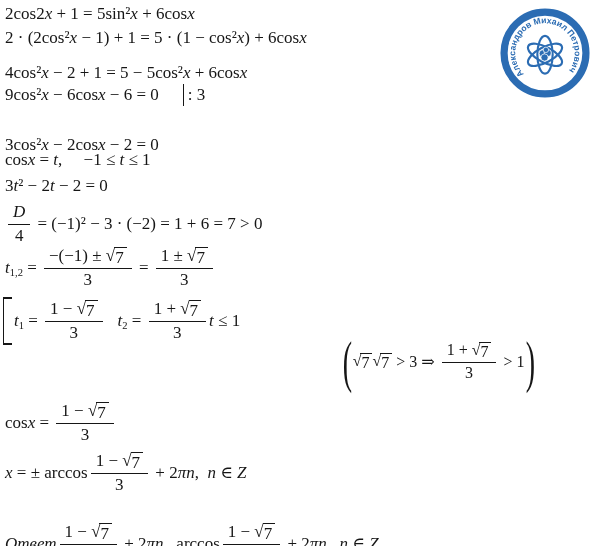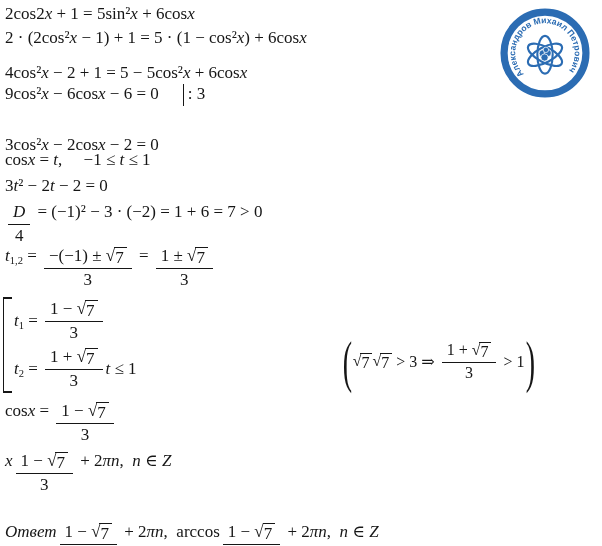--- a/index.html
+++ b/index.html
@@ -1,38 +1,38 @@
 <!DOCTYPE html>
 <html><head>
 <meta charset="utf-8">
 <style>
   *{box-sizing:border-box}
   html,body{margin:0;padding:0}
   body{width:602px;height:546px;background:#ffffff;position:relative;overflow:hidden;
        font-family:"Liberation Serif","DejaVu Serif",serif;color:#161616}
   .page{position:absolute;inset:0}
-  .ln{position:absolute;left:5px;display:flex;white-space:nowrap;
+  .ln{position:absolute;left:5px;display:flex;align-items:center;white-space:nowrap;
       font-size:17px;line-height:1.18}
   [data-bind]{white-space:pre}
   .i{font-style:italic}
   .grp{display:inline;white-space:nowrap}
   sub{font-size:.62em;line-height:0;vertical-align:-.32em}
   
   .fr{display:inline-flex;flex-direction:column;align-items:center;margin:0 3px}
   .fn{display:inline-flex;align-items:baseline;padding:0 5px 2px;white-space:nowrap}
   .fd{border-top:1.4px solid currentColor;align-self:stretch;text-align:center;padding-top:1px}
   
   .sq{display:inline-flex;align-items:flex-start;white-space:nowrap}
   .rd{line-height:1}
   .rc{border-top:1.4px solid currentColor;line-height:1;padding:1px 3px 0 1px;margin-left:-1px}
   
   .vbar{align-self:center;height:22px;border-left:1.6px solid currentColor;margin:0 4px 0 24px}
   
   .brk{position:absolute;left:3px;top:297px;padding:2px 0 2px 10px;
-       border-left:1.8px solid #161616;display:flex;flex-direction:column;gap:4px}
+       border-left:1.8px solid #161616;display:flex;flex-direction:row;gap:12px}
   .brk::before,.brk::after{content:"";position:absolute;left:0;width:8px;height:1.8px;background:#161616}
   .brk::before{top:0}
   .brk::after{bottom:0}
   .row{display:flex;align-items:center;white-space:nowrap;font-size:17px;line-height:1.18}
   
   .note{position:absolute;left:342px;top:337px;display:flex;align-items:center;
         white-space:nowrap;font-size:16px;line-height:1.18}
   .bp{font-size:56px;line-height:.9;display:inline-block;transform:scaleX(.5);font-weight:400;margin:0 -4px}
   
   .logo{position:absolute;left:500px;top:8px;width:90px;height:90px}
@@ -210,20 +210,21 @@
             <span class="rd" data-bind="sym.rad">√</span>
             <span class="rc" data-bind="sym.s7">7</span>
           </span>
         </span>
         <span class="fd" data-bind="sym.s3">3</span>
       </span>
     </div>
 
   <div class="ln" style="top:451px">
       <span class="i" data-bind="m.l11.v">x</span>
+      <span data-bind="m.l11.pre"> = ± arccos</span>
       <span class="fr">
         <span class="fn">
           <span data-bind="sym.frn">1 − </span>
           <span class="sq">
             <span class="rd" data-bind="sym.rad">√</span>
             <span class="rc" data-bind="sym.s7">7</span>
           </span>
         </span>
         <span class="fd" data-bind="sym.s3">3</span>
       </span>

